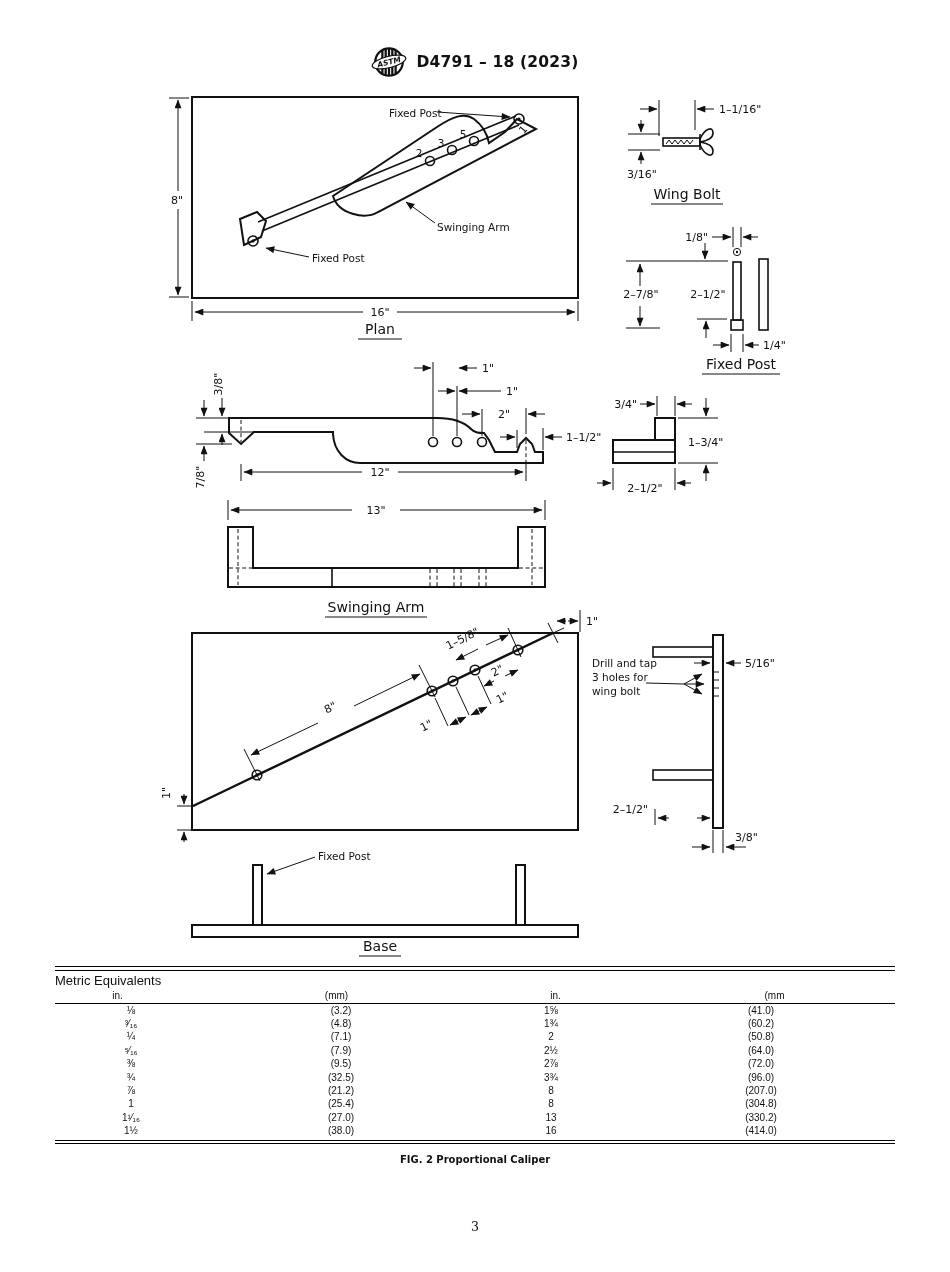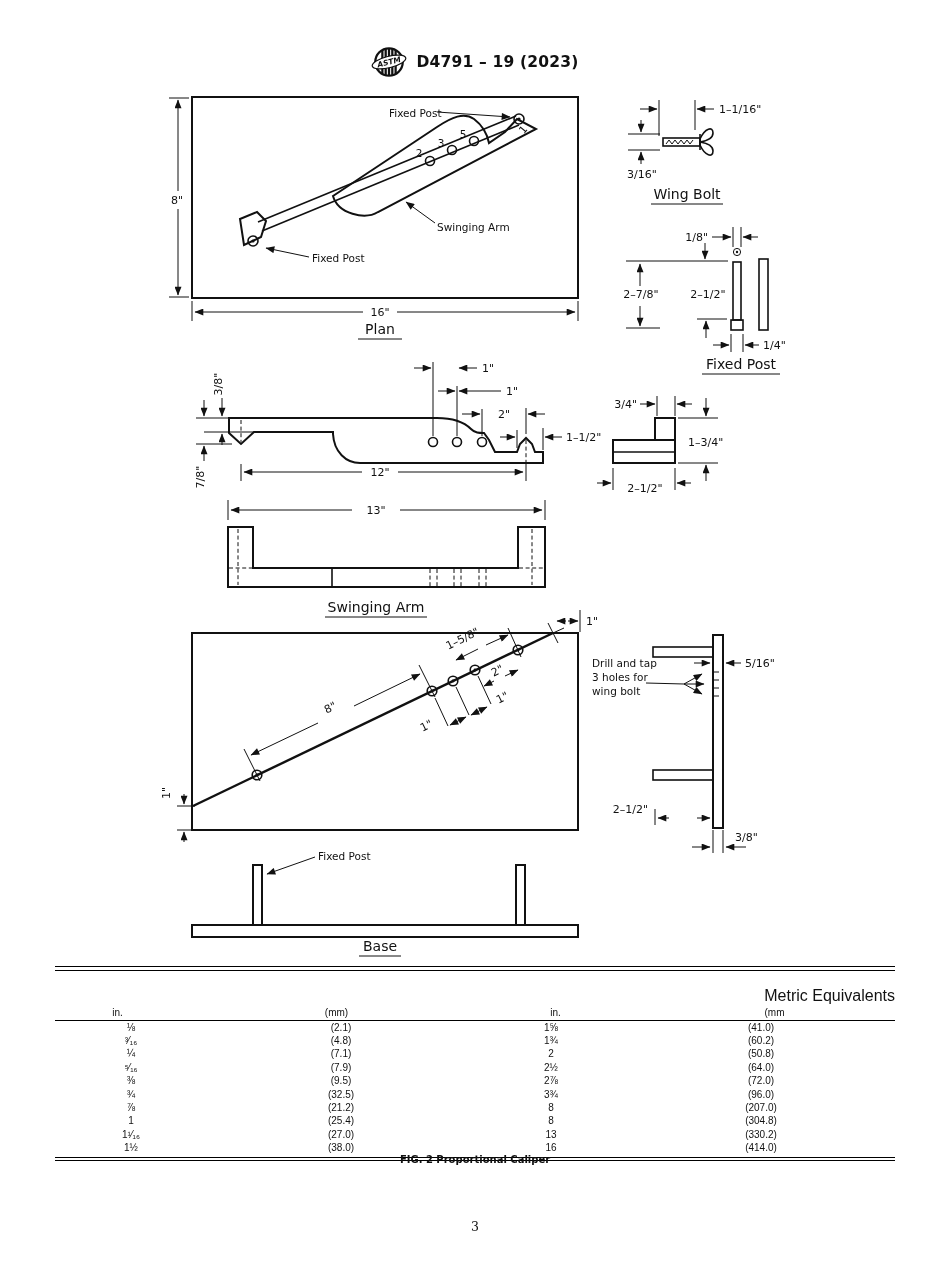--- a/index.html
+++ b/index.html
@@ -14,21 +14,21 @@
   .o16{stroke:#111;stroke-width:1.6;fill:none;}
   .d{stroke:#111;stroke-width:1;fill:none;}
   .dash{stroke:#111;stroke-width:1;fill:none;stroke-dasharray:4 2.6;}
   text{fill:#111;font-family:"DejaVu Sans",sans-serif;}
   .t11{font-size:11px;}
   .t10{font-size:10.5px;}
   .t14{font-size:14px;}
   
   .metric{position:absolute;left:55px;top:966px;width:840px;font-family:"Liberation Sans","DejaVu Sans",sans-serif;}
   .dbl-rule{height:2.5px;border-top:1.4px solid #000;border-bottom:1.4px solid #000;}
-  .m-title{text-align:right;font-size:16px;padding:16px 0 1px 0;}
+  .m-title{text-align:left;font-size:13px;padding:2px 0 1px 0;}
   .tgrid{display:grid;grid-template-columns:repeat(4,1fr);transform:translateX(-29px);}
   .tgrid div{text-align:center;}
   .thead{font-size:10px;line-height:14px;gap:36px;}
   .mid-rule{border-bottom:1.3px solid #000;}
   .trow{font-size:10px;line-height:13.4px;}
   .caption{position:absolute;top:1154px;left:0;right:0;text-align:center;font-weight:bold;font-size:10px;}
   .pageno{position:absolute;top:1219px;left:0;right:0;text-align:center;font-size:12.5px;font-family:"DejaVu Serif",serif;}
 </style>
 </head>
 <body>
@@ -41,21 +41,21 @@
       <line x1="12" y1="6.6" x2="12" y2="31.4" stroke="#111" stroke-width="2.4"></line>
       <line x1="15.5" y1="5" x2="15.5" y2="33" stroke="#111" stroke-width="2.4"></line>
       <line x1="19" y1="4.5" x2="19" y2="33.5" stroke="#111" stroke-width="2.4"></line>
       <line x1="22.5" y1="5" x2="22.5" y2="33" stroke="#111" stroke-width="2.4"></line>
       <line x1="26" y1="6.6" x2="26" y2="31.4" stroke="#111" stroke-width="2.4"></line>
       <g transform="rotate(-14 19 19)">
         <ellipse cx="19" cy="19" rx="18.2" ry="6" fill="#fff" stroke="#111" stroke-width="1.3"></ellipse>
         <text x="19" y="21.8" text-anchor="middle" font-size="8" font-weight="bold" font-style="italic">ASTM</text>
       </g>
     </svg>
-    <div class="doc-title">D4791 – 19 (2023)</div>
+    <div class="doc-title">D4791 – 18 (2023)</div>
   </div>
 
   <svg id="draw" width="950" height="1272" viewBox="0 0 950 1272">
     <defs>
       <marker id="ah" viewBox="0 0 10 8" refX="9.5" refY="4" markerWidth="10" markerHeight="7" orient="auto">
         <path d="M0,0 L10,4 L0,8 z" fill="#111"></path>
       </marker>
     </defs>
 
     <g>
@@ -330,21 +330,21 @@
     <div class="m-title">Metric Equivalents</div>
     <div class="tgrid thead">
       <div>in.</div>
       <div>(mm)</div>
       <div>in.</div>
       <div>(mm</div>
     </div>
     <div class="mid-rule"></div>
     <div class="tgrid trow">
       <div>⅛</div>
-        <div>(2.1)</div>
+        <div>(3.2)</div>
         <div>1⅝</div>
         <div>(41.0)</div>
     </div>
     <div class="tgrid trow">
       <div>³⁄₁₆</div>
         <div>(4.8)</div>
         <div>1¾</div>
         <div>(60.2)</div>
     </div>
     <div class="tgrid trow">

